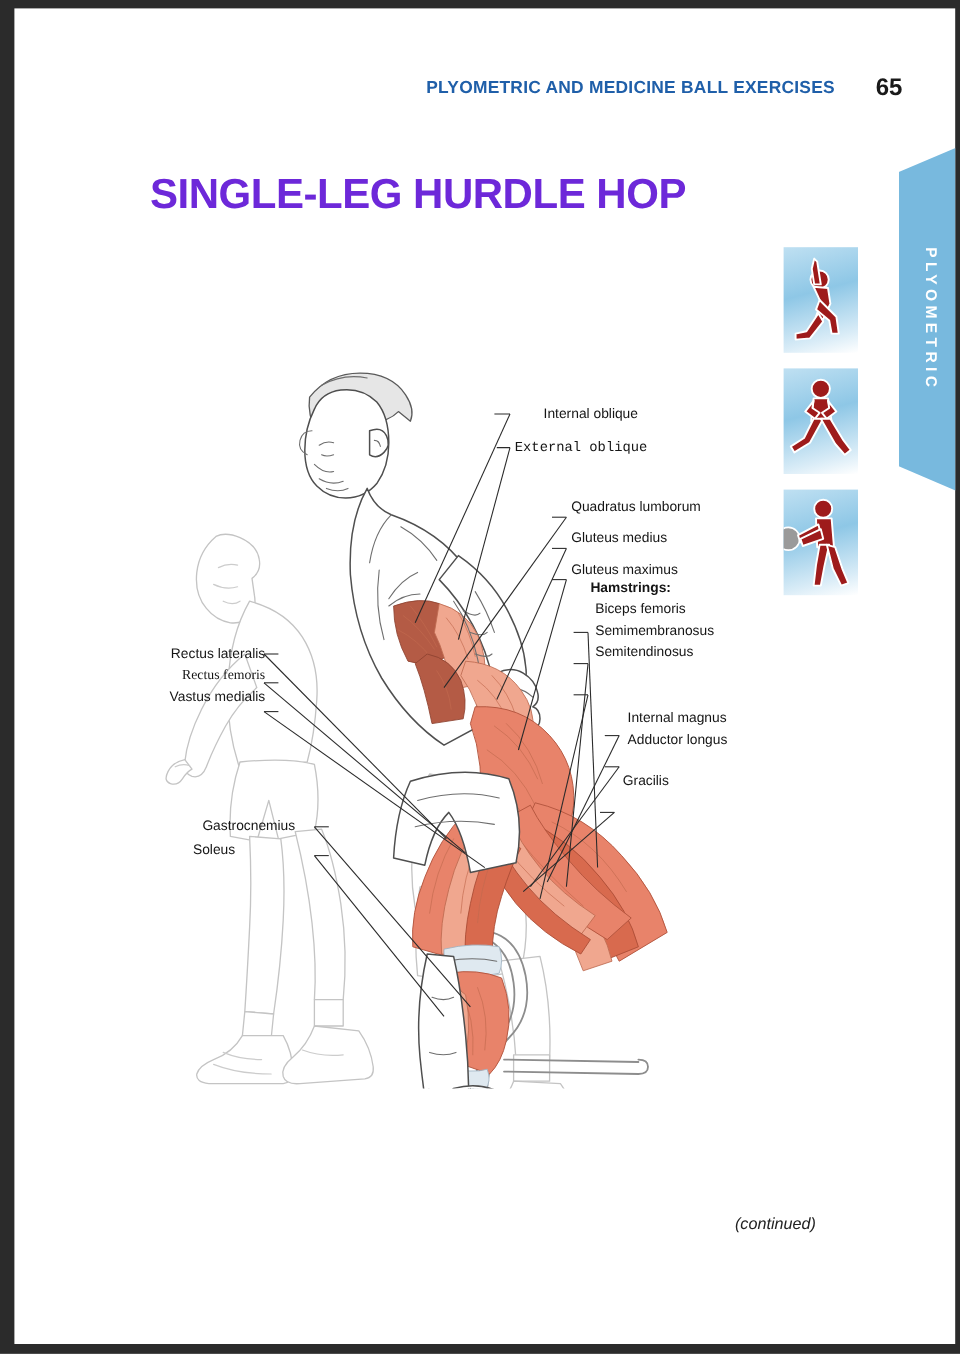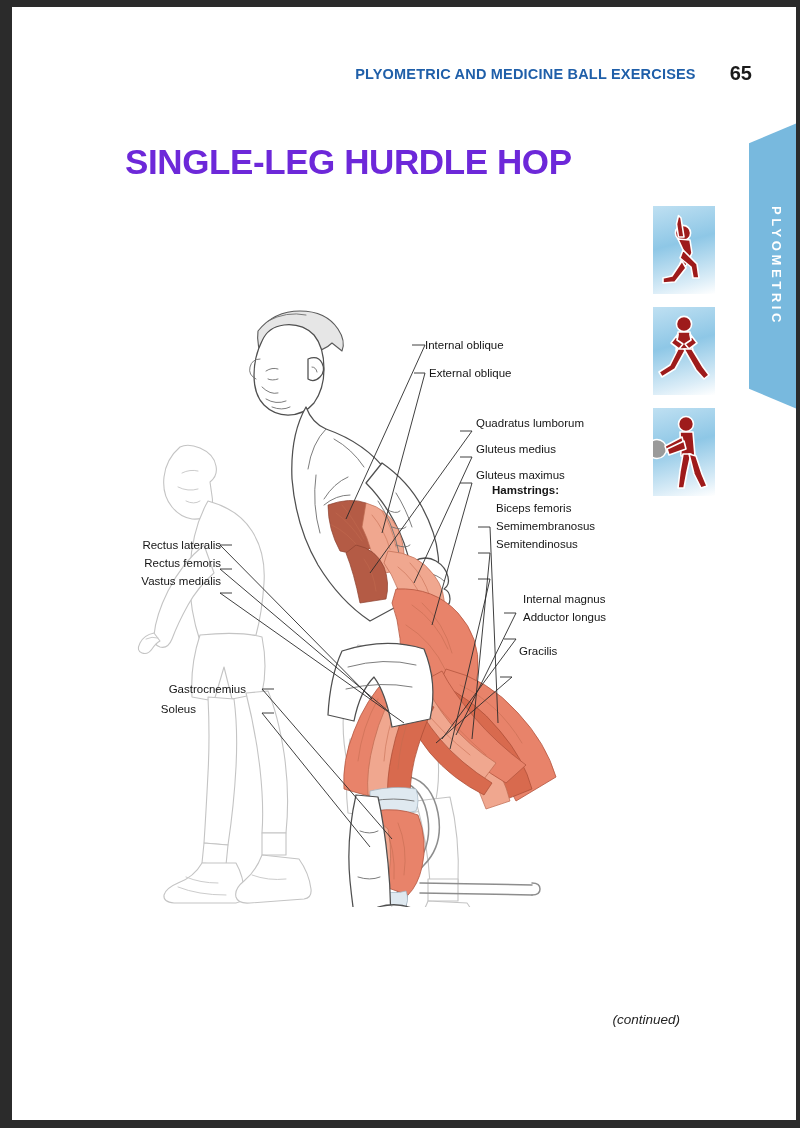--- a/index.html
+++ b/index.html
@@ -432,38 +432,38 @@
 
         <path d="M142 402 L272 552"></path>
         <path d="M142 402 L154 402"></path>
 
         <path d="M142 426 L250 560"></path>
         <path d="M142 426 L154 426"></path>
       </g>
     </svg>
   </div>
 
-  <div class="callout" style="left:413px; top:333px;">Internal oblique</div>
-  <div class="callout" style="left:417px; top:361px;">External oblique</div>
+  <div class="callout" style="left:413px; top:333px;padding-left:28px;">Internal oblique</div>
+  <div class="callout" style="left:417px; top:361px;font-family:Liberation Mono, monospace;">External oblique</div>
 
   <div class="callout" style="left:464px; top:411px;">Quadratus lumborum</div>
   <div class="callout" style="left:464px; top:437px;">Gluteus medius</div>
   <div class="callout" style="left:464px; top:463px;">Gluteus maximus</div>
 
   <div class="callout bold" style="left:480px; top:478px;">Hamstrings:</div>
   <div class="callout" style="left:484px; top:496px;">Biceps femoris</div>
   <div class="callout" style="left:484px; top:514px;">Semimembranosus</div>
   <div class="callout" style="left:484px; top:532px;">Semitendinosus</div>
 
   <div class="callout" style="left:511px; top:587px;">Internal magnus</div>
   <div class="callout" style="left:511px; top:605px;">Adductor longus</div>
   <div class="callout" style="left:507px; top:639px;">Gracilis</div>
 
   <div class="callout right" style="left:0px; top:533px; width:209px;">Rectus lateralis</div>
-  <div class="callout right" style="left:0px; top:551px; width:209px;">Rectus femoris</div>
+  <div class="callout right" style="left:0px; top:551px; width:209px;font-family:Liberation Serif, serif;">Rectus femoris</div>
   <div class="callout right" style="left:0px; top:569px; width:209px;">Vastus medialis</div>
 
   <div class="callout right" style="left:0px; top:677px; width:234px;">Gastrocnemius</div>
   <div class="callout right" style="left:0px; top:697px; width:184px;">Soleus</div>
 
   <div id="continued">(continued)</div>
 
 </div>
 
 </body></html>

